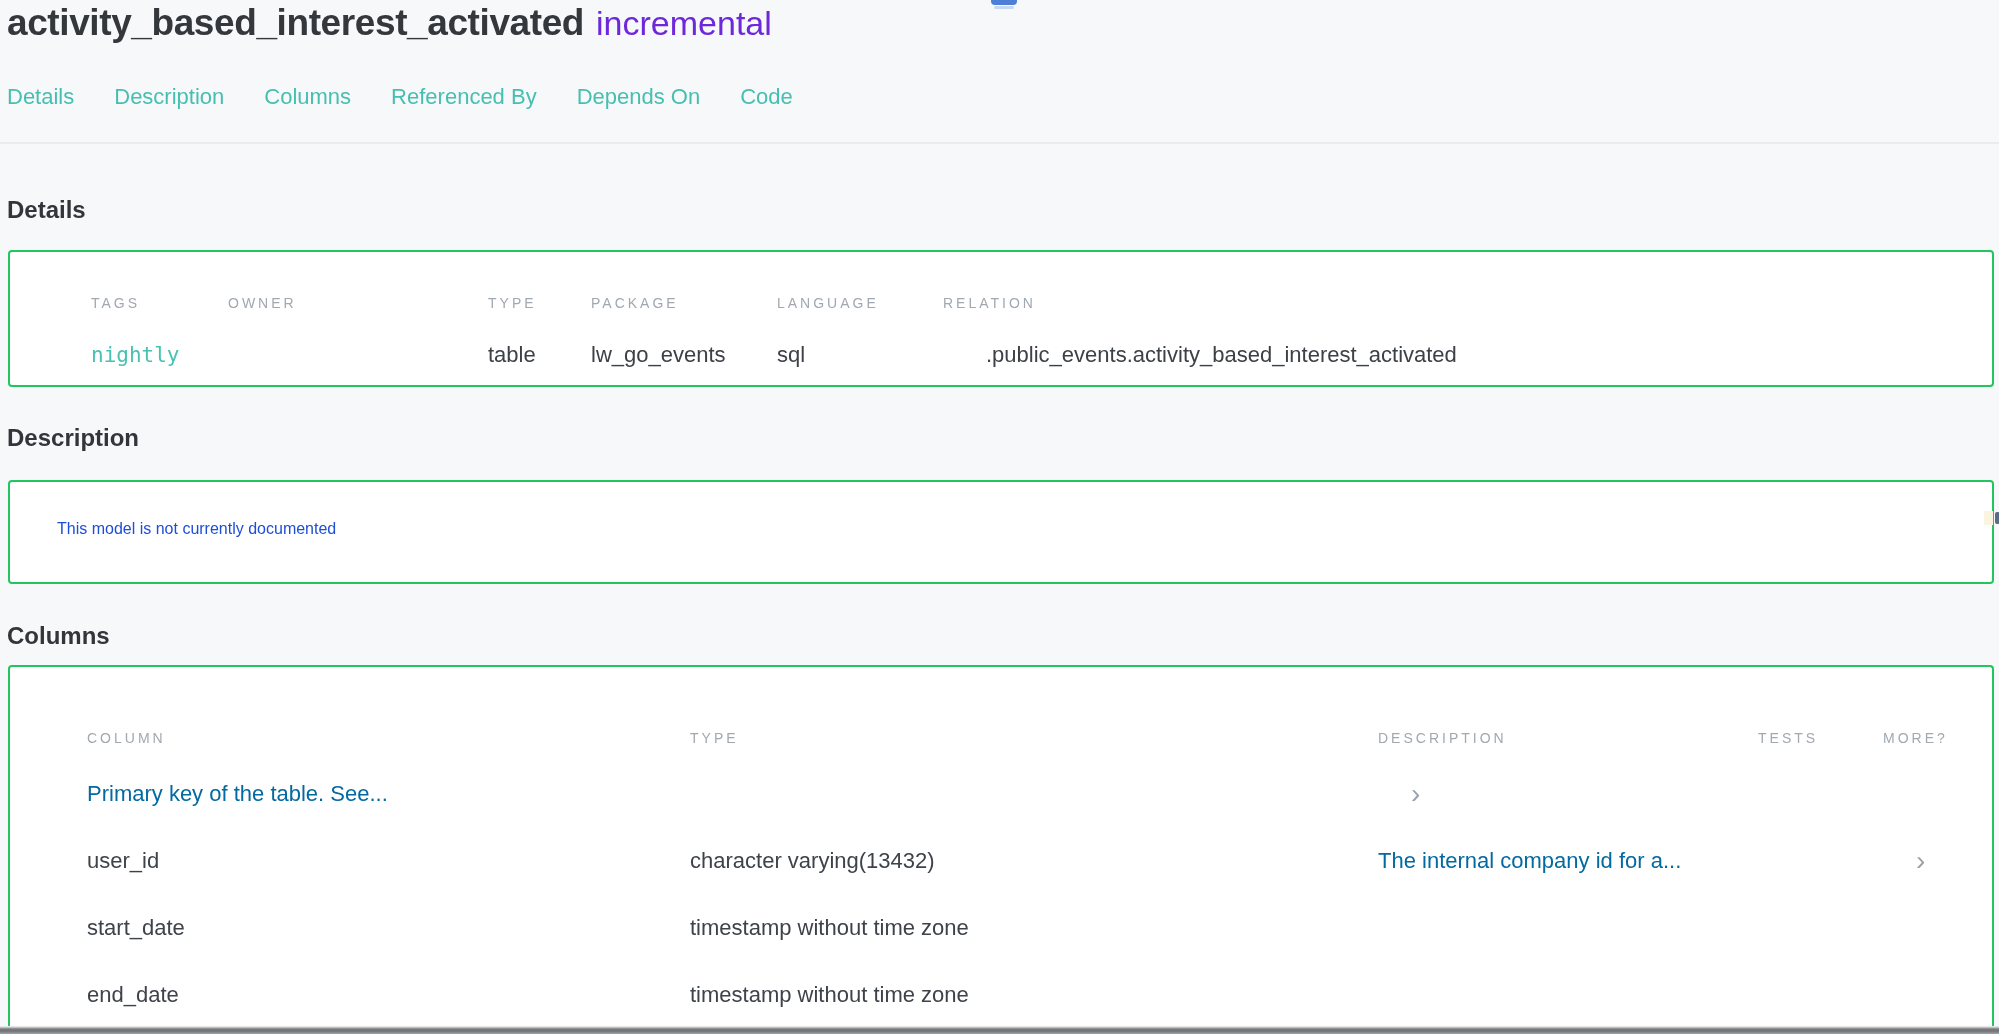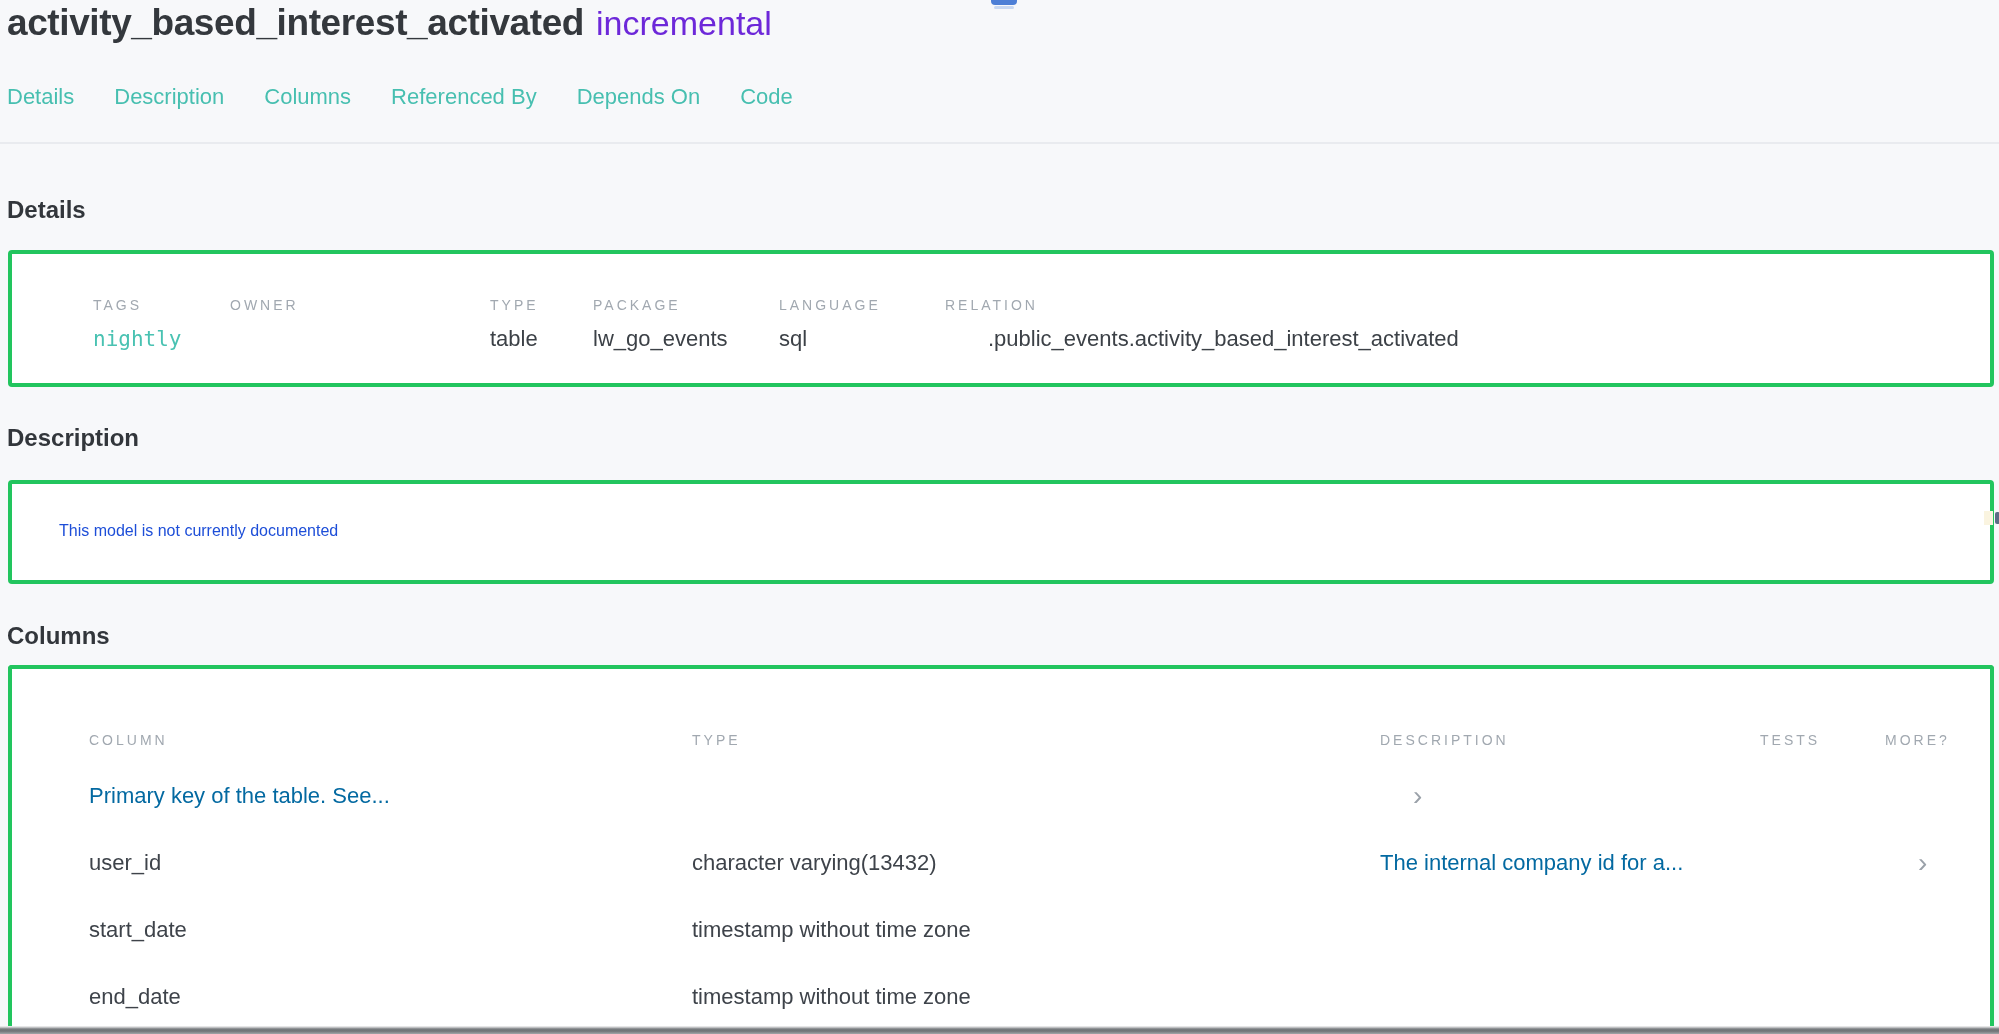--- a/index.html
+++ b/index.html
@@ -31,33 +31,33 @@
   .header-divider { position:absolute; top:142px; left:0; width:100%; height:2px; background:#e9ebef; }
 
   
   .section-heading { position:absolute; left:7px; font-size:24px; font-weight:700; color:#32363b; }
   .h-details { top:196px; }
   .h-description { top:424px; }
   .h-columns { top:622px; }
 
   .card {
     position:absolute; left:8px; right:5px;
-    background:#ffffff; border:4px solid #22c55e; border-radius:4px;
+    background:#ffffff; border:2px solid #22c55e; border-radius:4px;
   }
   .card-details { top:250px; height:137px; }
   .card-description { top:480px; height:104px; }
   .card-columns { top:665px; height:369px; border-bottom:none; border-radius:4px 4px 0 0; }
 
   
   .fields { display:flex; padding:43px 0 0 81px; }
   .field { flex:0 0 auto; }
   .f-tags { width:137px; } .f-owner { width:260px; } .f-type { width:103px; }
   .f-package { width:186px; } .f-language { width:166px; } .f-relation { flex:1 1 auto; }
   .field-label { font-size:14px; line-height:16px; letter-spacing:3px; color:#a1a8b0; }
-  .field-value { margin-top:13px; font-size:22px; line-height:26px; color:#3c4147; min-height:26px; }
+  .field-value { margin-top:31px; font-size:22px; line-height:26px; color:#3c4147; min-height:26px; }
   .tag-value { font-family:"DejaVu Sans Mono", monospace; font-size:21px; color:#49c2b2; cursor:pointer; }
   .relation-indent { padding-left:43px; }
 
   
   .description-body { padding:38px 0 0 47px; font-size:16px; color:#1d4ed8; }
   .edit-cream { position:absolute; left:1984px; top:511px; width:9px; height:14px; background:#faf4e0; }
   .edit-dark  { position:absolute; left:1995px; top:512px; width:5px; height:12px; background:#5b6b85; border-radius:2px; cursor:pointer; }
 
   
   .ctable { padding:63px 0 0 77px; }

